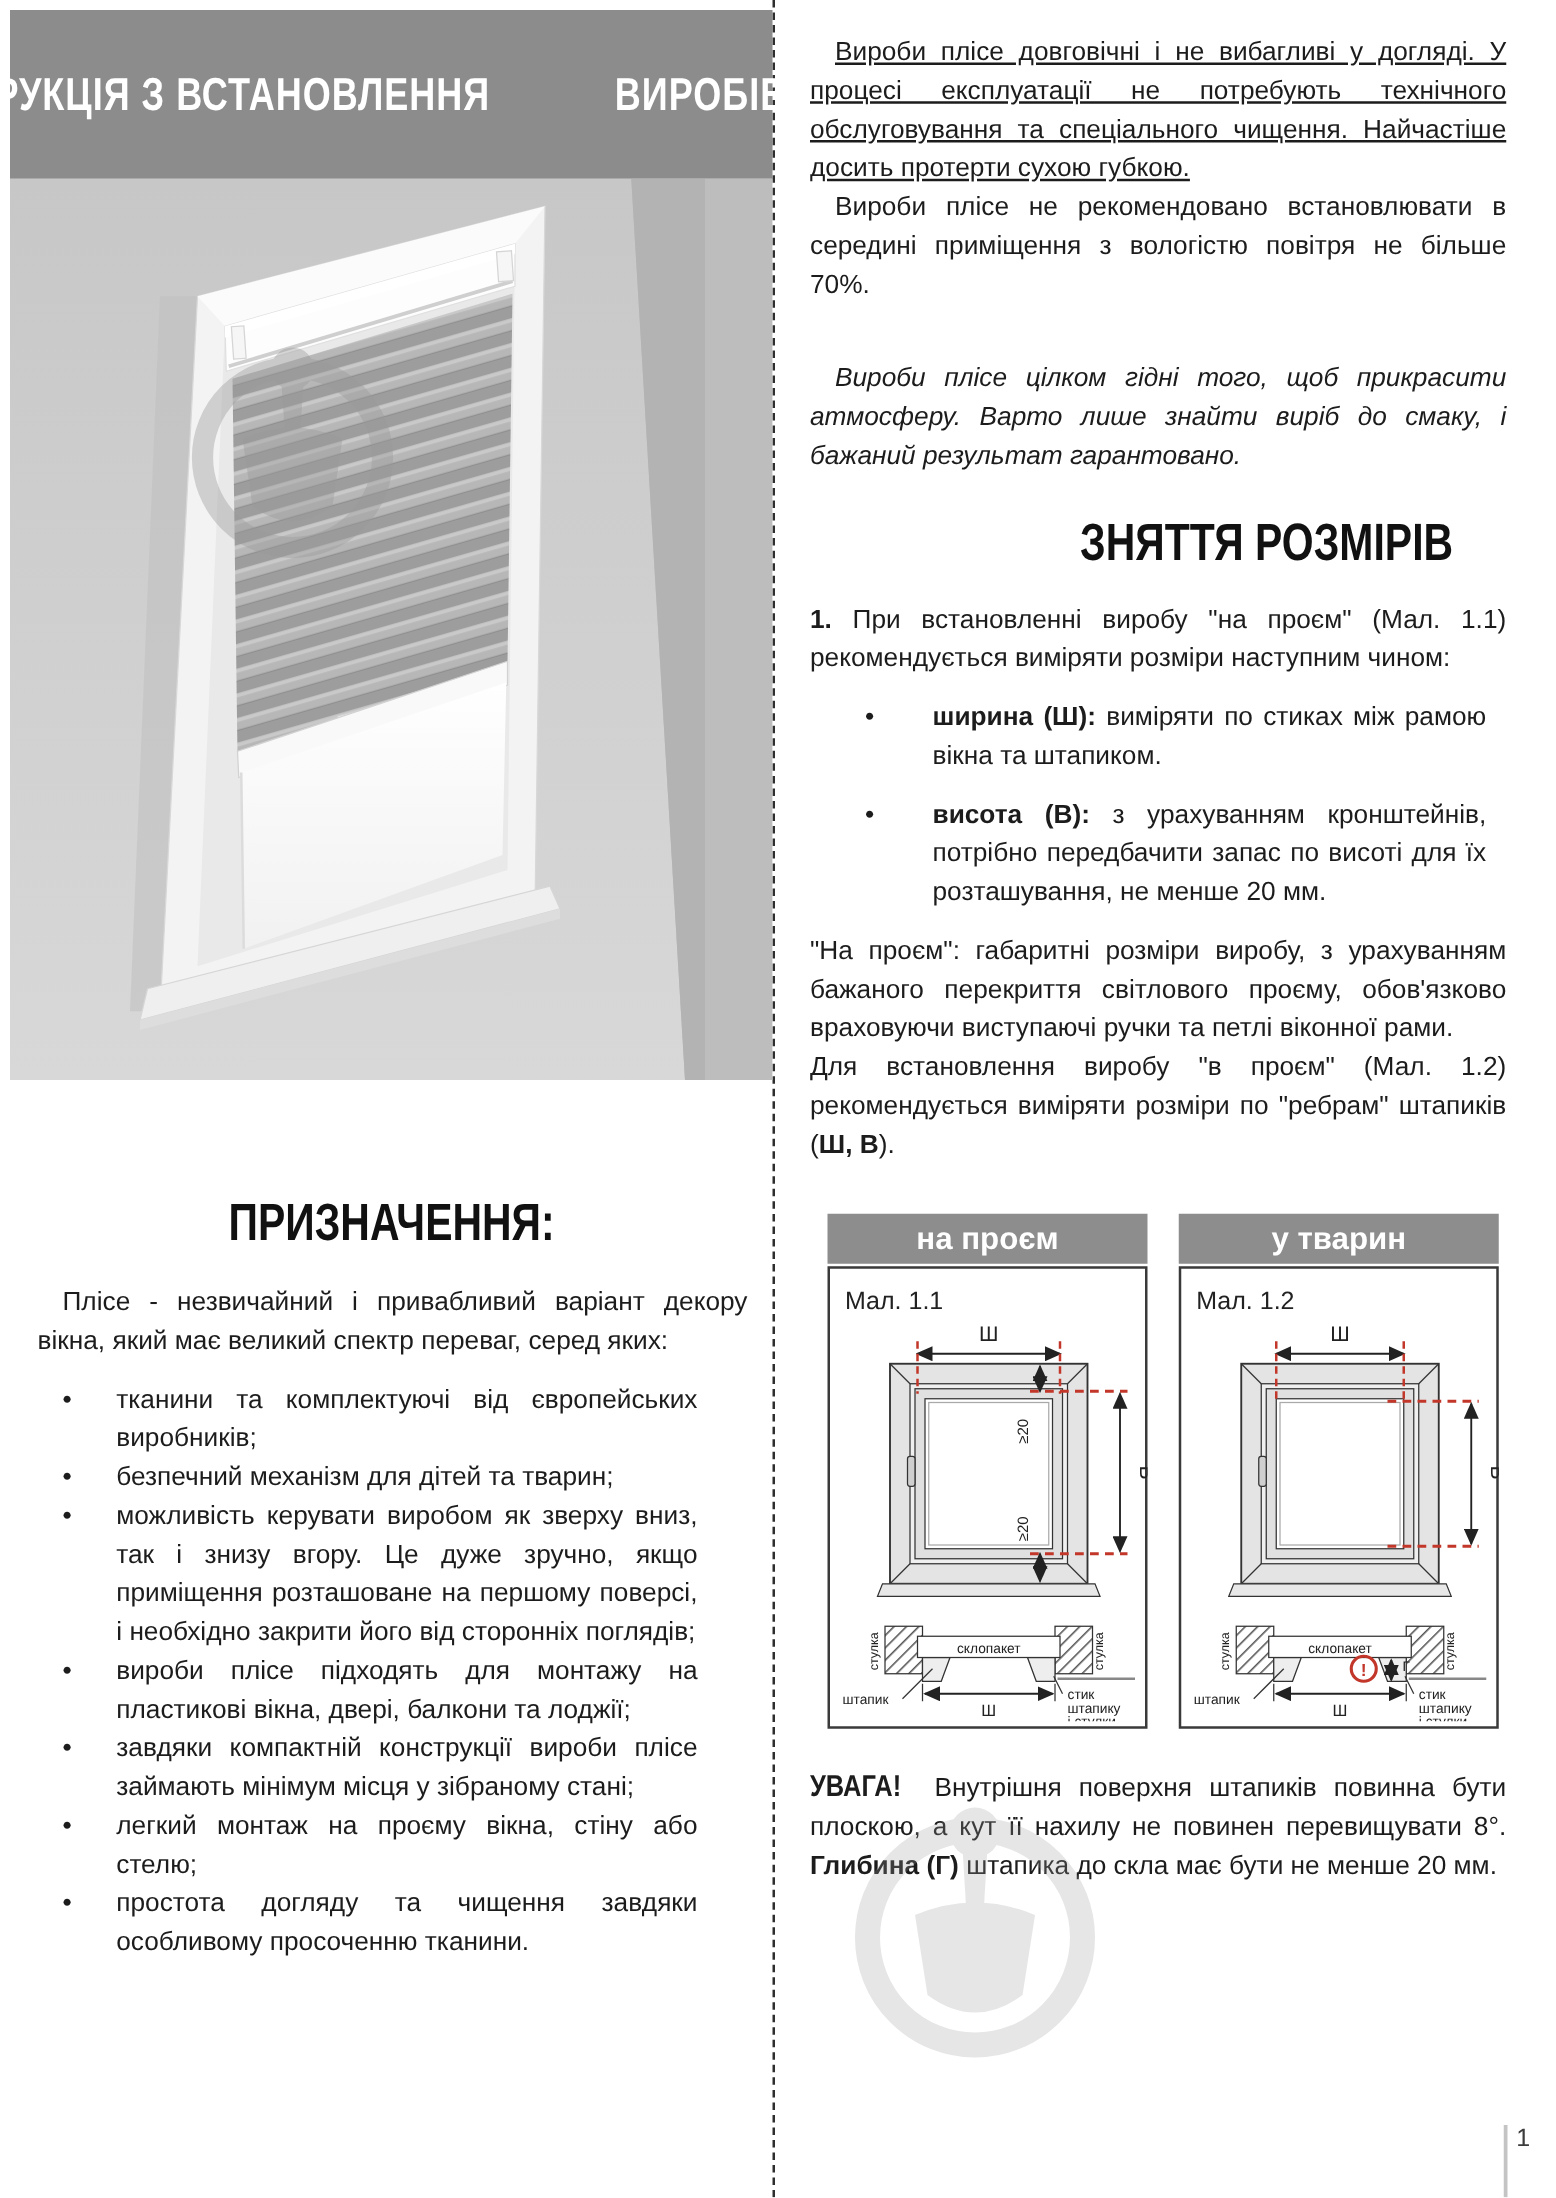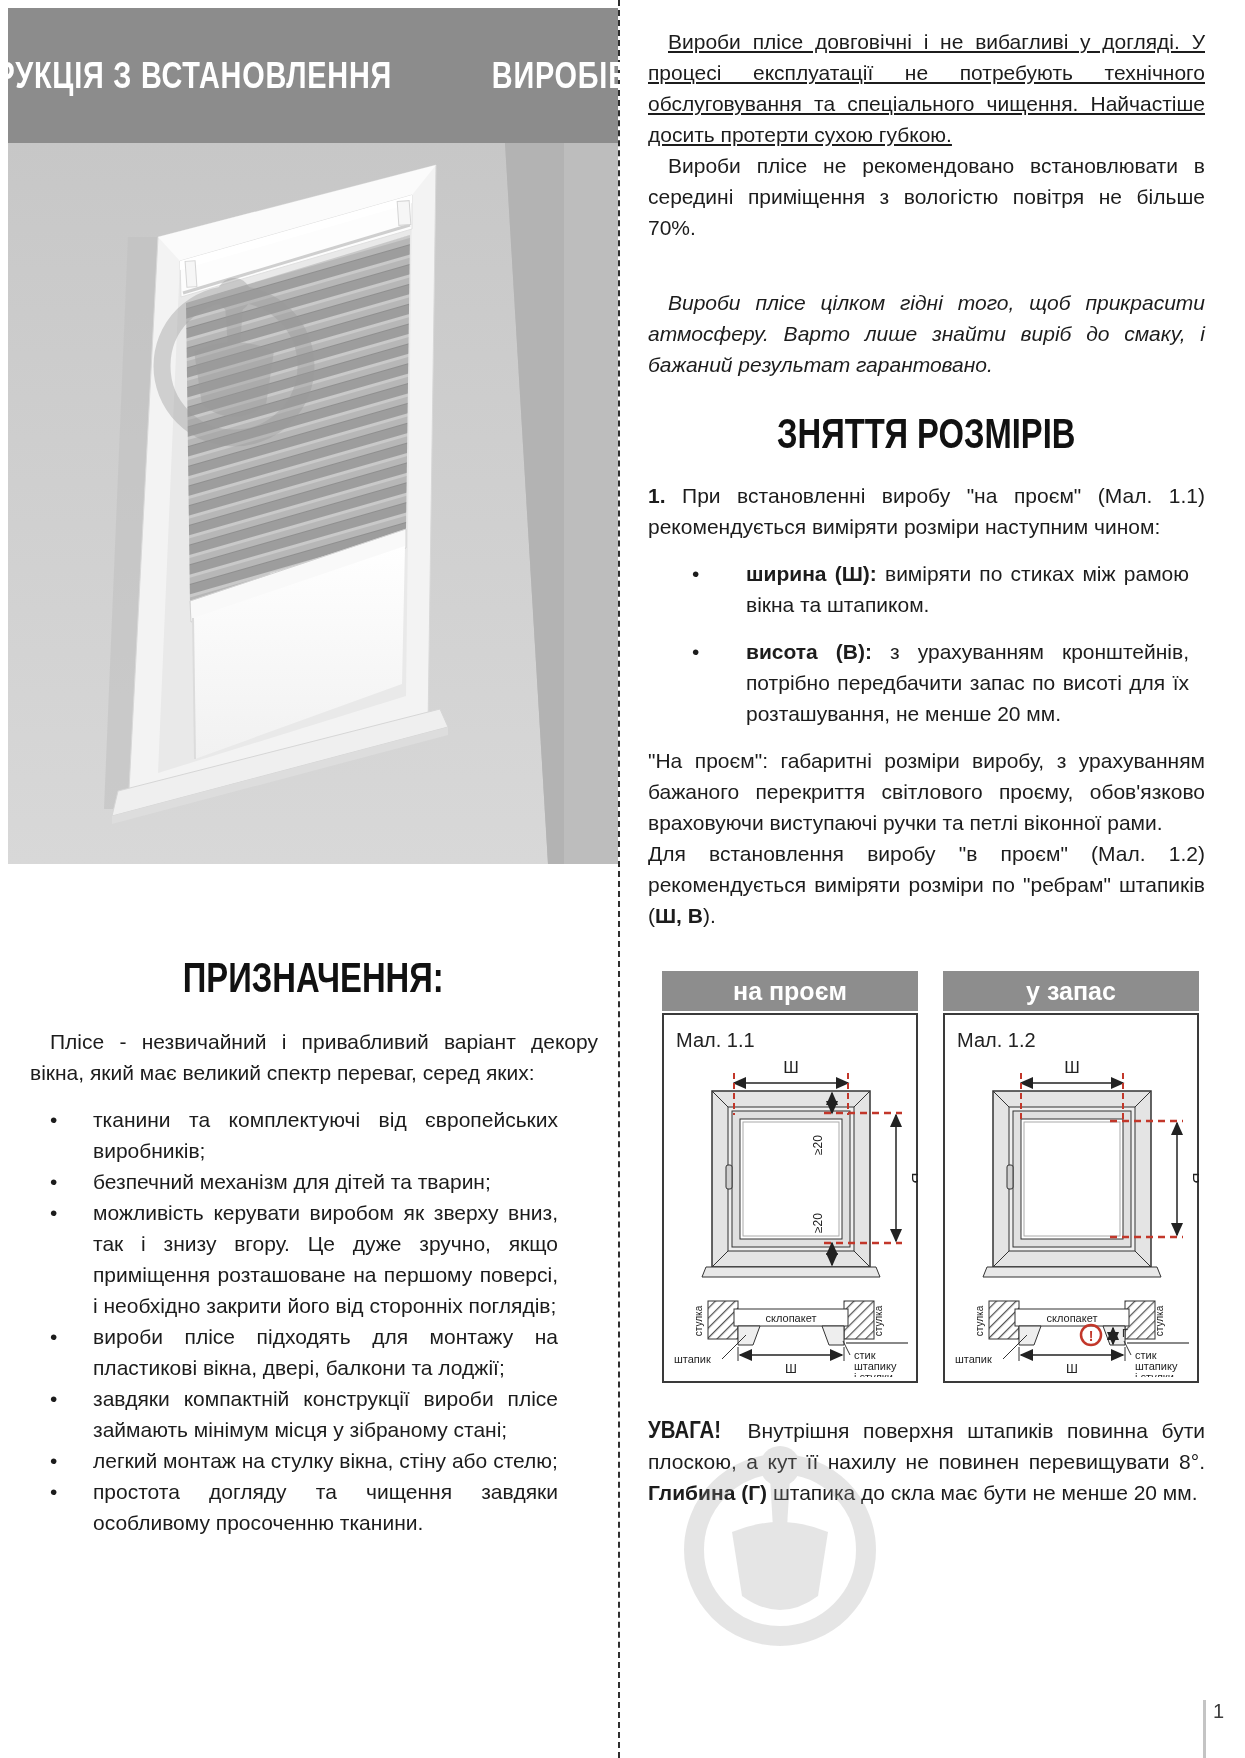--- a/index.html
+++ b/index.html
@@ -20,21 +20,21 @@
   ul.blist li{position:relative;margin:0 60px 0 0;padding:0 0 0 85px;text-align:justify;
               font-size:21px;line-height:31px;}
   ul.blist li::before{content:"\2022";position:absolute;left:42px;top:0;font-size:21px;}
   
   .col-right{position:absolute;left:648px;top:0;width:557px;}
   .h-top{margin-top:36px;text-align:center;font-weight:700;font-size:42px;line-height:50px;color:#111;}
   .p{text-align:justify;text-indent:20px;font-size:21px;line-height:31px;margin:0;}
   .p.first{margin-top:26px;text-decoration:underline;}
   .p.noindent{text-indent:0;}
   .p.it{font-style:italic;margin-top:44px;}
-  .h-mid{margin:30px 0 0 0;text-align:center;font-weight:700;font-size:42px;line-height:48px;color:#111;}
+  .h-mid{margin:30px 0 0 0;text-align:right;font-weight:700;font-size:42px;line-height:48px;color:#111;}
   .p.num{margin-top:22px;text-indent:0;}
   ul.mlist{margin:0;padding:0;list-style:none;}
   ul.mlist li{position:relative;margin:16px;padding:0 0 0 82px;text-align:justify;
               font-size:21px;line-height:31px;}
   ul.mlist li::before{content:"\2022";position:absolute;left:28px;top:0;font-size:21px;}
   .diagrams{position:relative;margin-top:40px;height:415px;}
   .diagram{position:absolute;top:0;width:256px;}
   .diagram.dl{left:14px;} .diagram.dr{left:295px;}
   .dheader{height:40px;background:#8d8d8d;color:#fff;display:flex;align-items:center;
            justify-content:center;font-weight:700;font-size:25px;}
@@ -113,21 +113,21 @@
     </svg>
 
     <div class="h-big"><span class="cond">ПРИЗНАЧЕННЯ:</span></div>
     <p class="intro">Плісе - незвичайний і привабливий варіант декору вікна, який має великий спектр переваг, серед яких:</p>
     <ul class="blist">
       <li>тканини та комплектуючі від європейських виробників;</li>
       <li>безпечний механізм для дітей та тварин;</li>
       <li>можливість керувати виробом як зверху вниз, так і знизу вгору. Це дуже зручно, якщо приміщення розташоване на першому поверсі, і необхідно закрити його від сторонніх поглядів;</li>
       <li>вироби плісе підходять для монтажу на пластикові вікна, двері, балкони та лоджії;</li>
       <li>завдяки компактній конструкції вироби плісе займають мінімум місця у зібраному стані;</li>
-      <li>легкий монтаж на стулку вікна, стіну або стелю;</li>
+      <li>легкий монтаж на проєму вікна, стіну або стелю;</li>
       <li>простота догляду та чищення завдяки особливому просоченню тканини.</li>
     </ul>
   </div>
 
   <div class="col-right">
     <p class="p first">Вироби плісе довговічні і не вибагливі у догляді. У процесі експлуатації не потребують технічного обслуговування та спеціального чищення. Найчастіше досить протерти сухою губкою.</p>
     <p class="p">Вироби плісе не рекомендовано встановлювати в середині приміщення з вологістю повітря не більше 70%.</p>
     <p class="p it">Вироби плісе цілком гідні того, щоб прикрасити атмосферу. Варто лише знайти виріб до смаку, і бажаний результат гарантовано.</p>
 
     <div class="h-mid"><span class="cond">ЗНЯТТЯ РОЗМІРІВ</span></div>
@@ -205,21 +205,21 @@
               <text x="190" y="344" font-size="11" fill="#222">стик</text>
               <text x="190" y="355" font-size="11" fill="#222">штапику</text>
               <text x="190" y="366" font-size="11" fill="#222">і стулки</text>
             </g>
           </svg>
         </div>
       </div>
 
       <div class="diagram dr">
         <div class="dheader">
-            <span>у запас</span>
+            <span>у тварин</span>
           </div>
         <div class="dbody">
           <svg viewBox="0 0 254 362" width="254" height="362">
             <defs>
               <pattern id="hB" width="7" height="7" patternUnits="userSpaceOnUse" patternTransform="rotate(45)">
                 <rect width="7" height="7" fill="#fff"></rect>
                   <line x1="0" y1="0" x2="0" y2="7" stroke="#555" stroke-width="2.5"></line>
               </pattern>
               <marker id="mB" markerWidth="9" markerHeight="8" refX="8" refY="4" orient="auto-start-reverse">
                 <path d="M0,0 L9,4 L0,8 z" fill="#222"></path>

